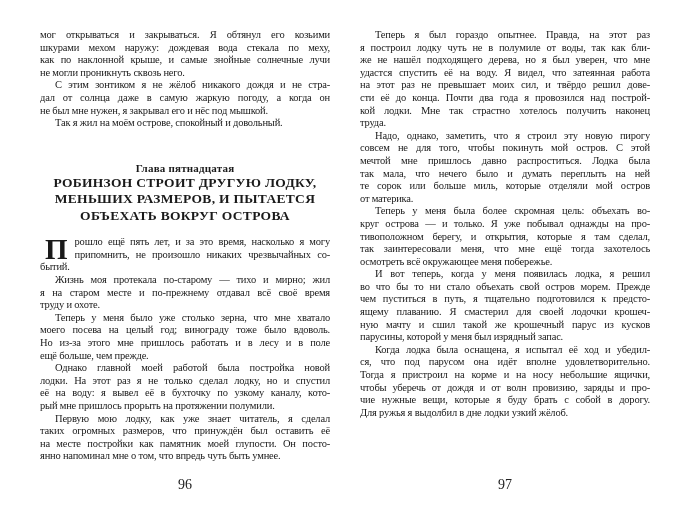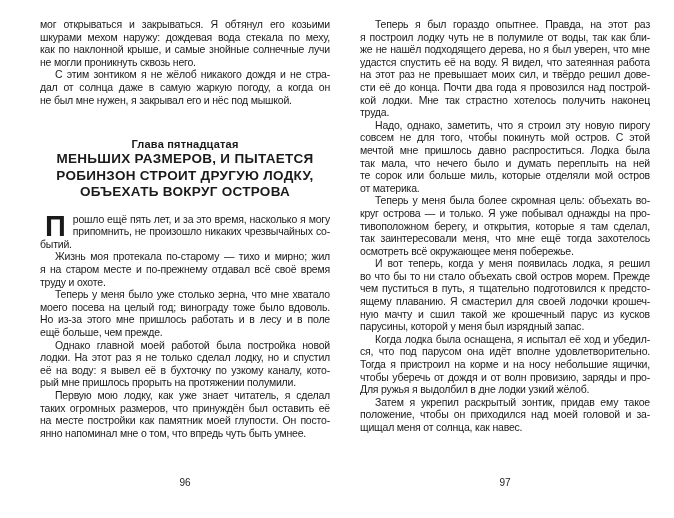--- a/index.html
+++ b/index.html
@@ -6,21 +6,21 @@
   body {
     width: 674px; height: 518px;
     background: #ffffff;
     font-family: "Liberation Sans", sans-serif;
     color: #1a1a1a;
     position: relative;
     overflow: hidden;
   }
   .page {
     position: absolute; top: 0; height: 518px;
-    padding-top: 18px; box-sizing: border-box;
+    padding-top: 29px; box-sizing: border-box; font-family: Liberation Serif, serif;
   }
   .page.left  { left: 40px;  width: 290px; }
   .page.right { left: 360px; width: 290px; }
 
   .para { margin: 0; }
   .para::after { content: ""; display: block; clear: both; }
 
   .line {
     font-size: 10.5px;
     line-height: 12.6px;
@@ -47,48 +47,51 @@
     font-weight: 700; font-size: 11px; line-height: 13px;
     letter-spacing: 0.2px;
   }
   .title-line {
     font-weight: 700; font-size: 13.5px; line-height: 16.5px;
     letter-spacing: 0.3px;
   }
 
   .page-number {
     position: absolute; top: 477px; left: 0; width: 100%;
-    text-align: center; font-size: 10px; color: #222222;
+    text-align: center; font-size: 14px; color: #222222;
   }
 </style>
 </head>
 <body>
 
 <div class="spread">
 
   <section class="page left">
     <div class="column">
         <div class="para">
           <div class="line">мог открываться и закрываться. Я обтянул его козьими</div>
           <div class="line">шкурами мехом наружу: дождевая вода стекала по меху,</div>
           <div class="line">как по наклонной крыше, и самые знойные солнечные лучи</div>
           <div class="line last">не могли проникнуть сквозь него.</div>
         </div>
         <div class="para">
           <div class="line indent">С этим зонтиком я не жёлоб никакого дождя и не стра-</div>
           <div class="line">дал от солнца даже в самую жаркую погоду, а когда он</div>
           <div class="line last">не был мне нужен, я закрывал его и нёс под мышкой.</div>
         </div>
+        <div class="para">
+          <div class="line last indent">Так я жил на моём острове, спокойный и довольный.</div>
+        </div>
       </div>
 
     <header class="chapter">
       <div class="kicker">Глава пятнадцатая</div>
       <div class="title">
+        <div class="title-line">РОБИНЗОН СТРОИТ ДРУГУЮ ЛОДКУ,</div>
         <div class="title-line">МЕНЬШИХ РАЗМЕРОВ, И ПЫТАЕТСЯ</div>
-        <div class="title-line">РОБИНЗОН СТРОИТ ДРУГУЮ ЛОДКУ,</div>
         <div class="title-line">ОБЪЕХАТЬ ВОКРУГ ОСТРОВА</div>
       </div>
     </header>
 
     <div class="column">
         <div class="para">
           <span class="dropcap">П</span>
           <div class="line">рошло ещё пять лет, и за это время, насколько я могу</div>
           <div class="line">припомнить, не произошло никаких чрезвычайных со-</div>
           <div class="line last">бытий.</div>
@@ -154,25 +157,21 @@
           <div class="line">чем пуститься в путь, я тщательно подготовился к предсто-</div>
           <div class="line">ящему плаванию. Я смастерил для своей лодочки крошеч-</div>
           <div class="line">ную мачту и сшил такой же крошечный парус из кусков</div>
           <div class="line last">парусины, которой у меня был изрядный запас.</div>
         </div>
         <div class="para">
           <div class="line indent">Когда лодка была оснащена, я испытал её ход и убедил-</div>
           <div class="line">ся, что под парусом она идёт вполне удовлетворительно.</div>
           <div class="line">Тогда я пристроил на корме и на носу небольшие ящички,</div>
           <div class="line">чтобы уберечь от дождя и от волн провизию, заряды и про-</div>
+          <div class="line">чие нужные вещи, которые я буду брать с собой в дорогу.</div>
           <div class="line last">Для ружья я выдолбил в дне лодки узкий жёлоб.</div>
-        </div>
-        <div class="para">
-          <div class="line indent">Затем я укрепил раскрытый зонтик, придав ему такое</div>
-          <div class="line">положение, чтобы он приходился над моей головой и за-</div>
-          <div class="line last">щищал меня от солнца, как навес.</div>
         </div>
       </div>
 
     <div class="page-number">97</div>
   </section>
 
 </div>
 
 </body></html>

